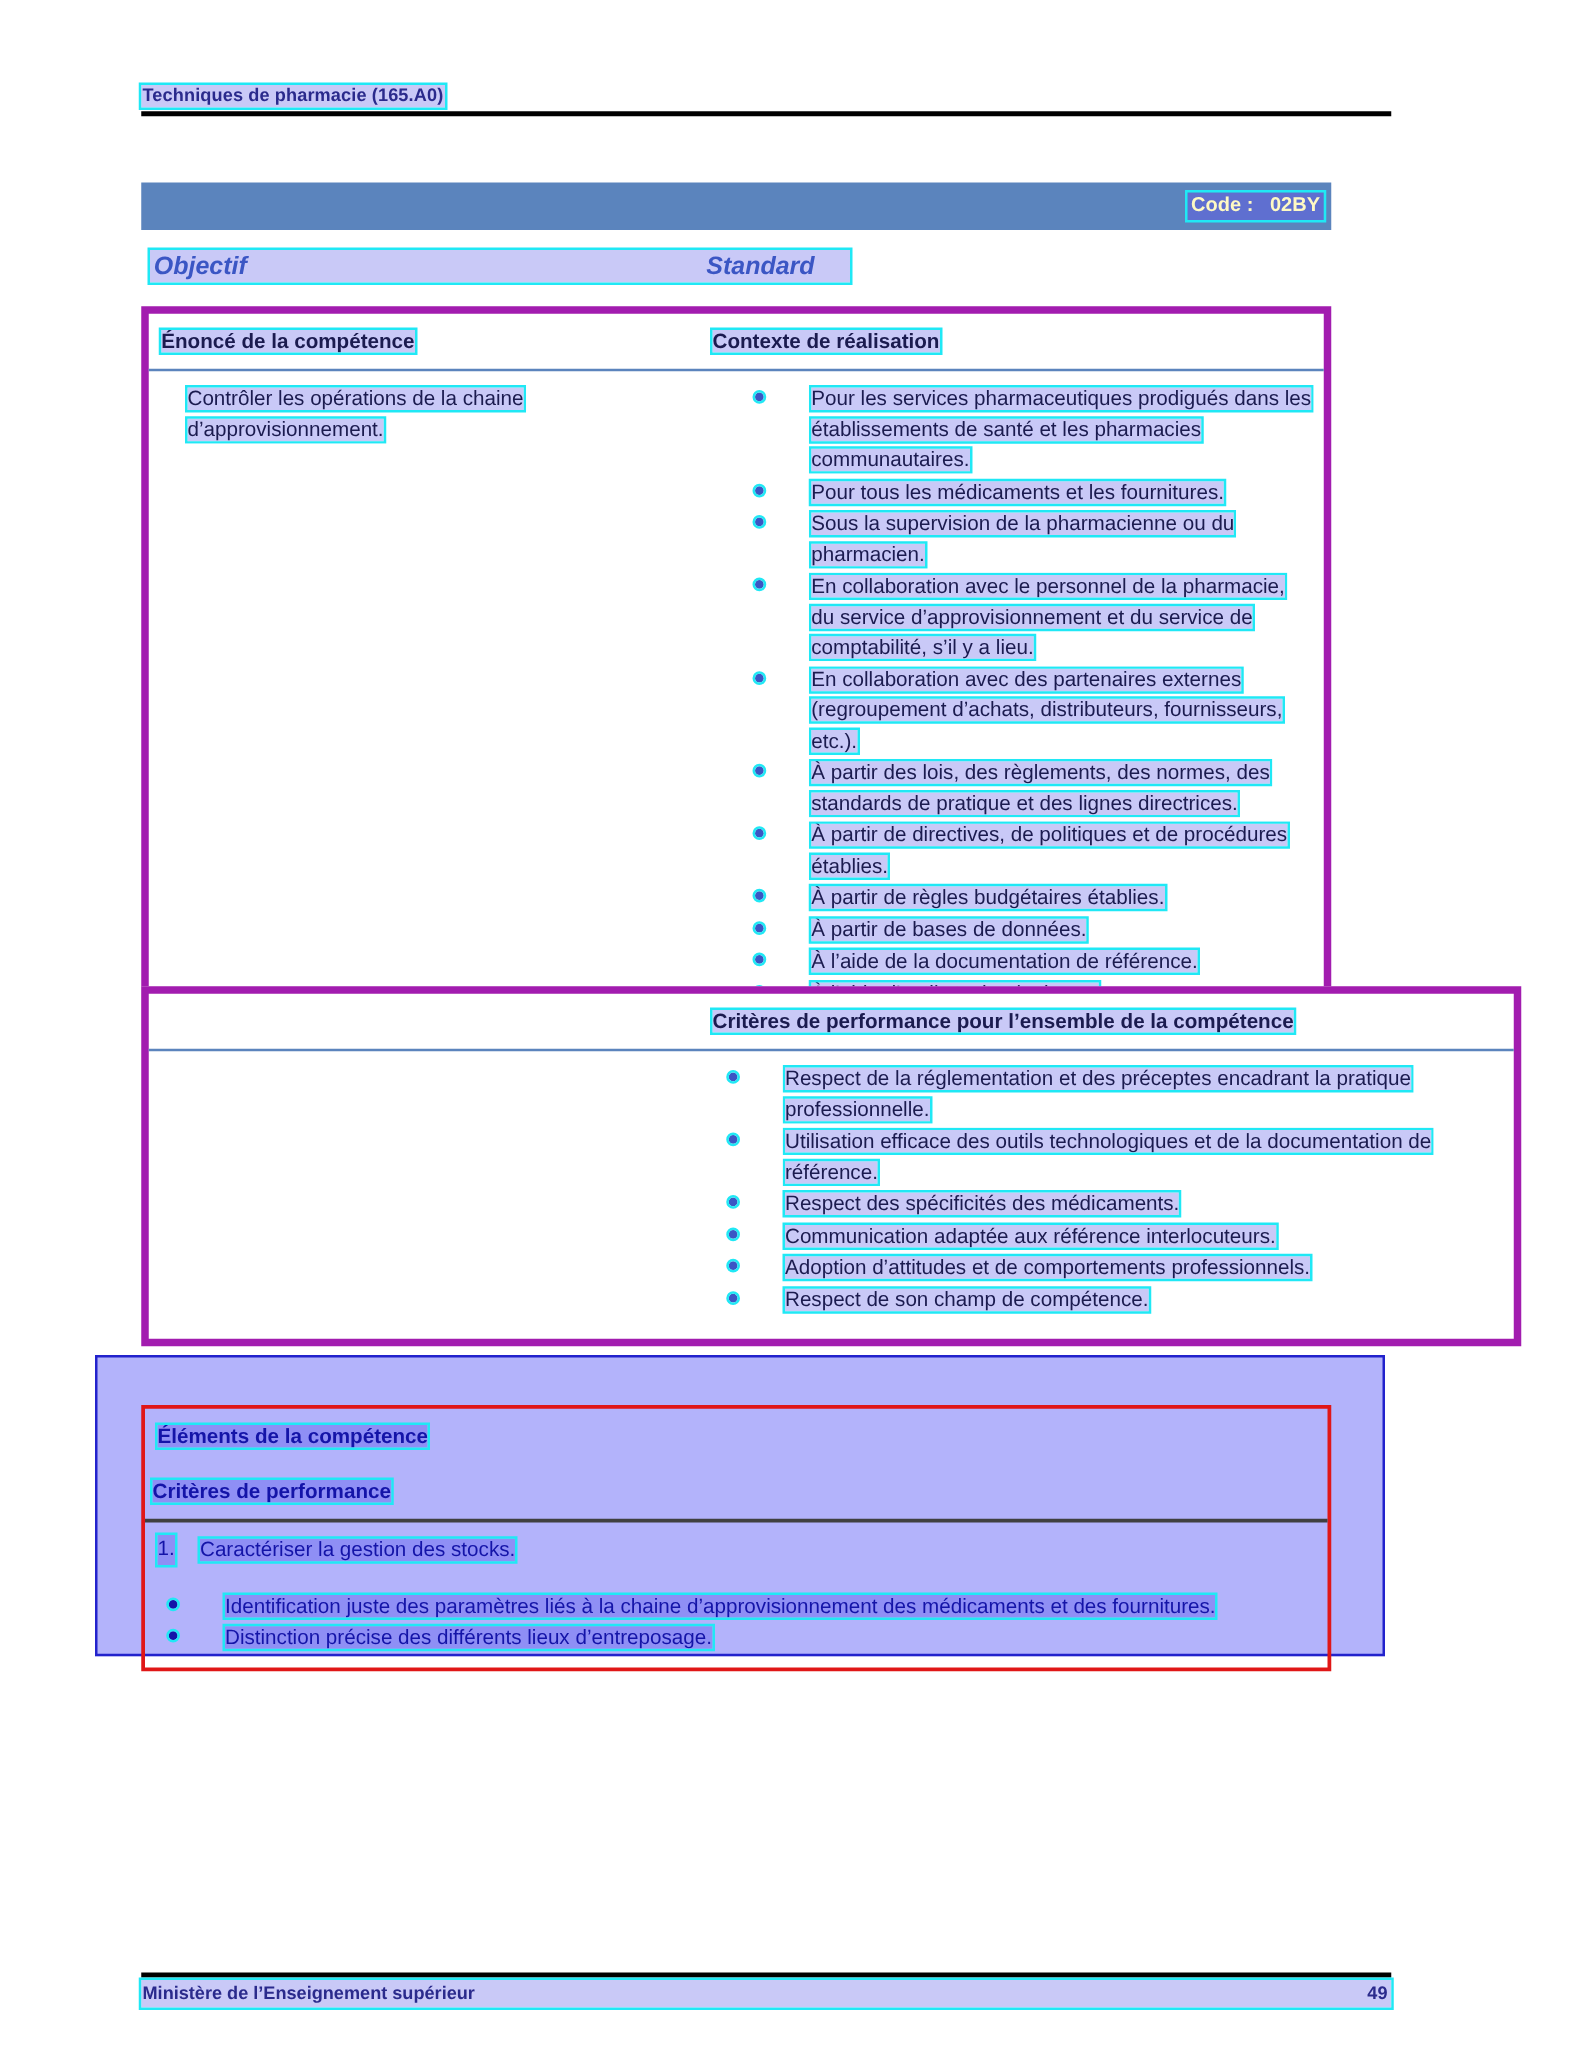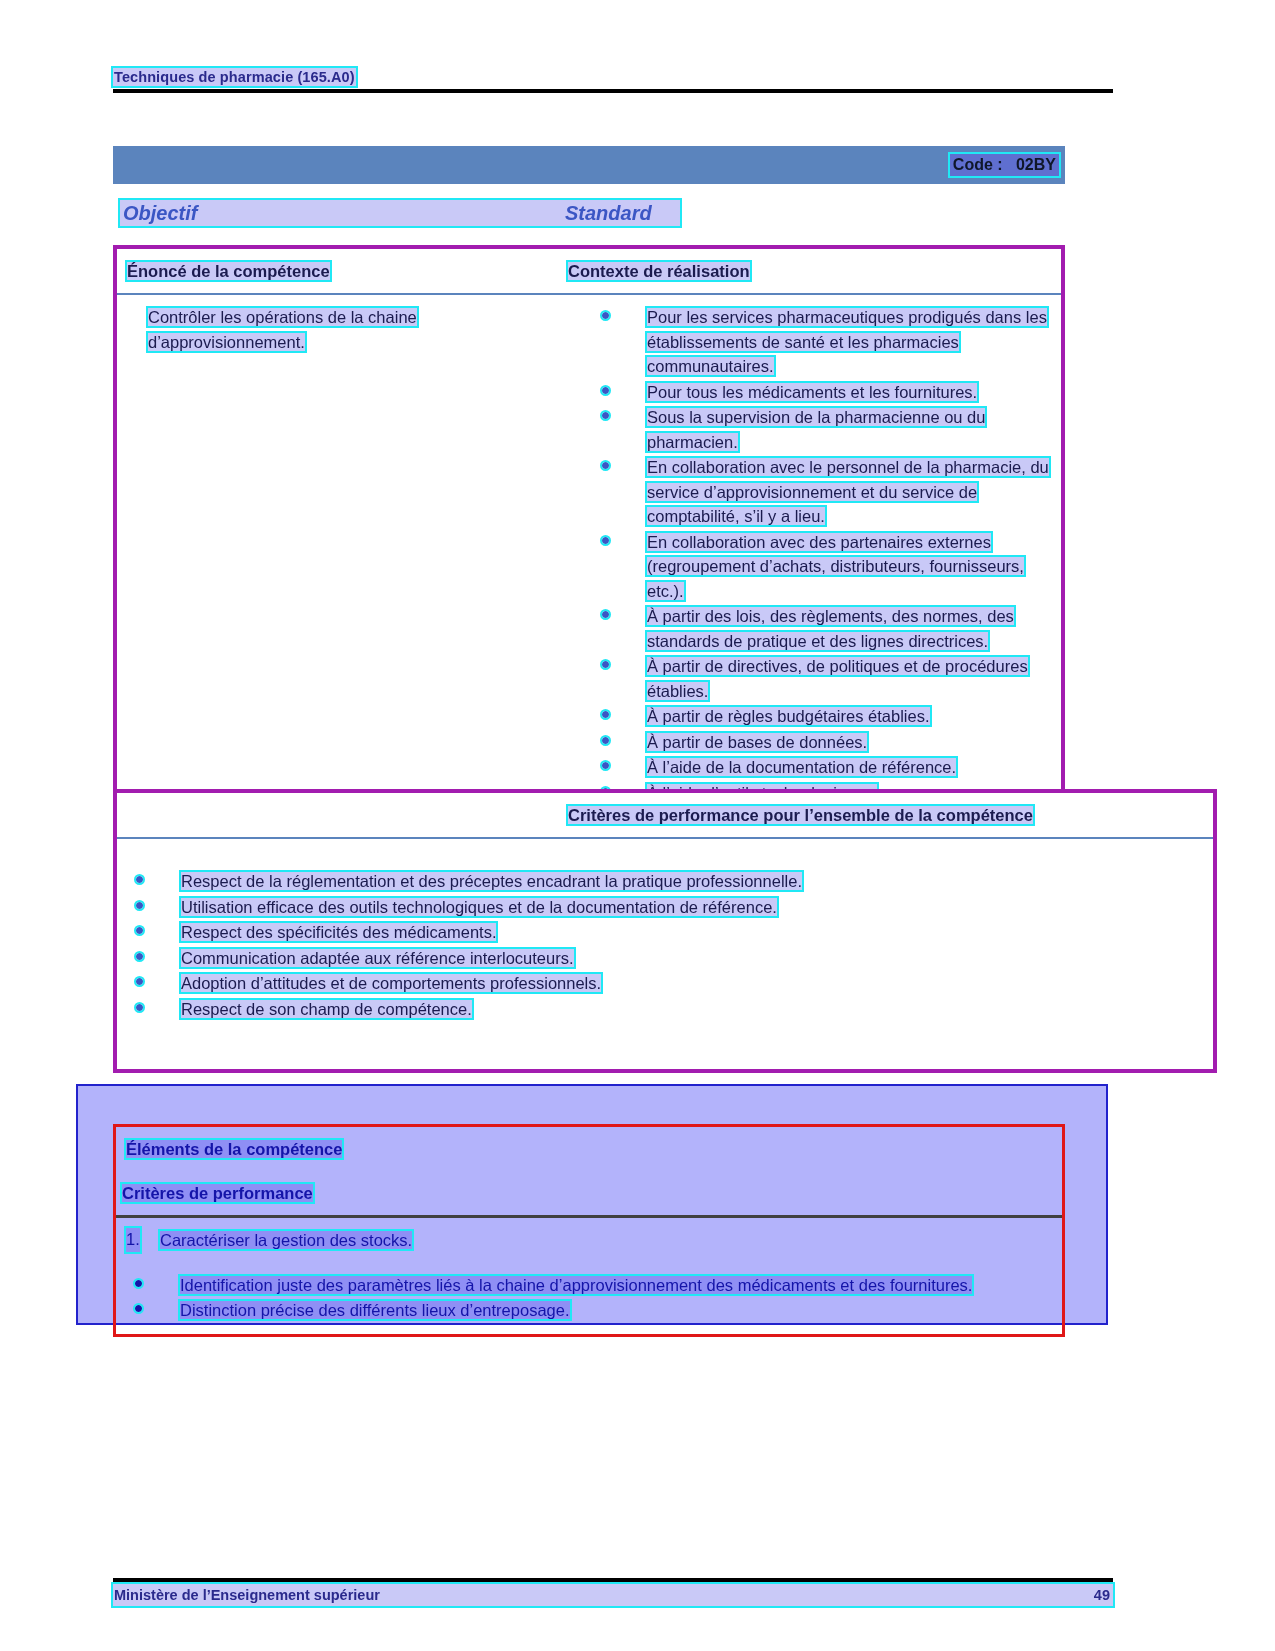--- a/index.html
+++ b/index.html
@@ -49,21 +49,21 @@
     width: 952px;
     height: 38px;
     background: #5b84bd;
   }
   .code-text {
     position: absolute;
     right: 6px;
     top: 8px;
     font-size: 16px;
     font-weight: 700;
-    color: #0f172a;
+    color: #fef9c3;
     background: #5f6fd0;
     outline: 2px solid #20e8f5;
     line-height: 22px;
     padding: 0 3px;
     white-space: pre;
   }
 
   
   .obj-std {
     position: absolute;
@@ -82,21 +82,21 @@
     color: #3b56c4;
     top: 0px;
     line-height: 26px;
   }
   .obj-label { left: 3px; }
   .std-label { left: 445px; }
 
   
   .tbl {
     position: absolute;
-    border: 4px solid #a21caf;
+    border: 6px solid #a21caf;
     background: #ffffff;
     box-sizing: border-box;
   }
   .tbl .row {
     display: flex;
     box-sizing: border-box;
   }
   .tbl .row.headrow {
     border-bottom: 2px solid #5b84bd;
   }
@@ -163,21 +163,21 @@
     line-height: 23.5px;
   }
 
   
   #table1 { left: 113px; top: 245px; width: 952px; }
   #table1 .row.bodyrow { min-height: 470px; padding-left: 21px; }
 
   
   #table2 { left: 113px; top: 789px; width: 1104px; }
   #table2 .col-left { border-right: 0; }
-  #table2 .row.bodyrow { min-height: 230px; flex-direction: column; }
+  #table2 .row.bodyrow { min-height: 230px; }
 
   
   .selection-overlay {
     position: absolute;
     left: 76px;
     top: 1084px;
     width: 1032px;
     height: 241px;
     background: #b3b3fb;
     border: 2px solid #2222cc;

